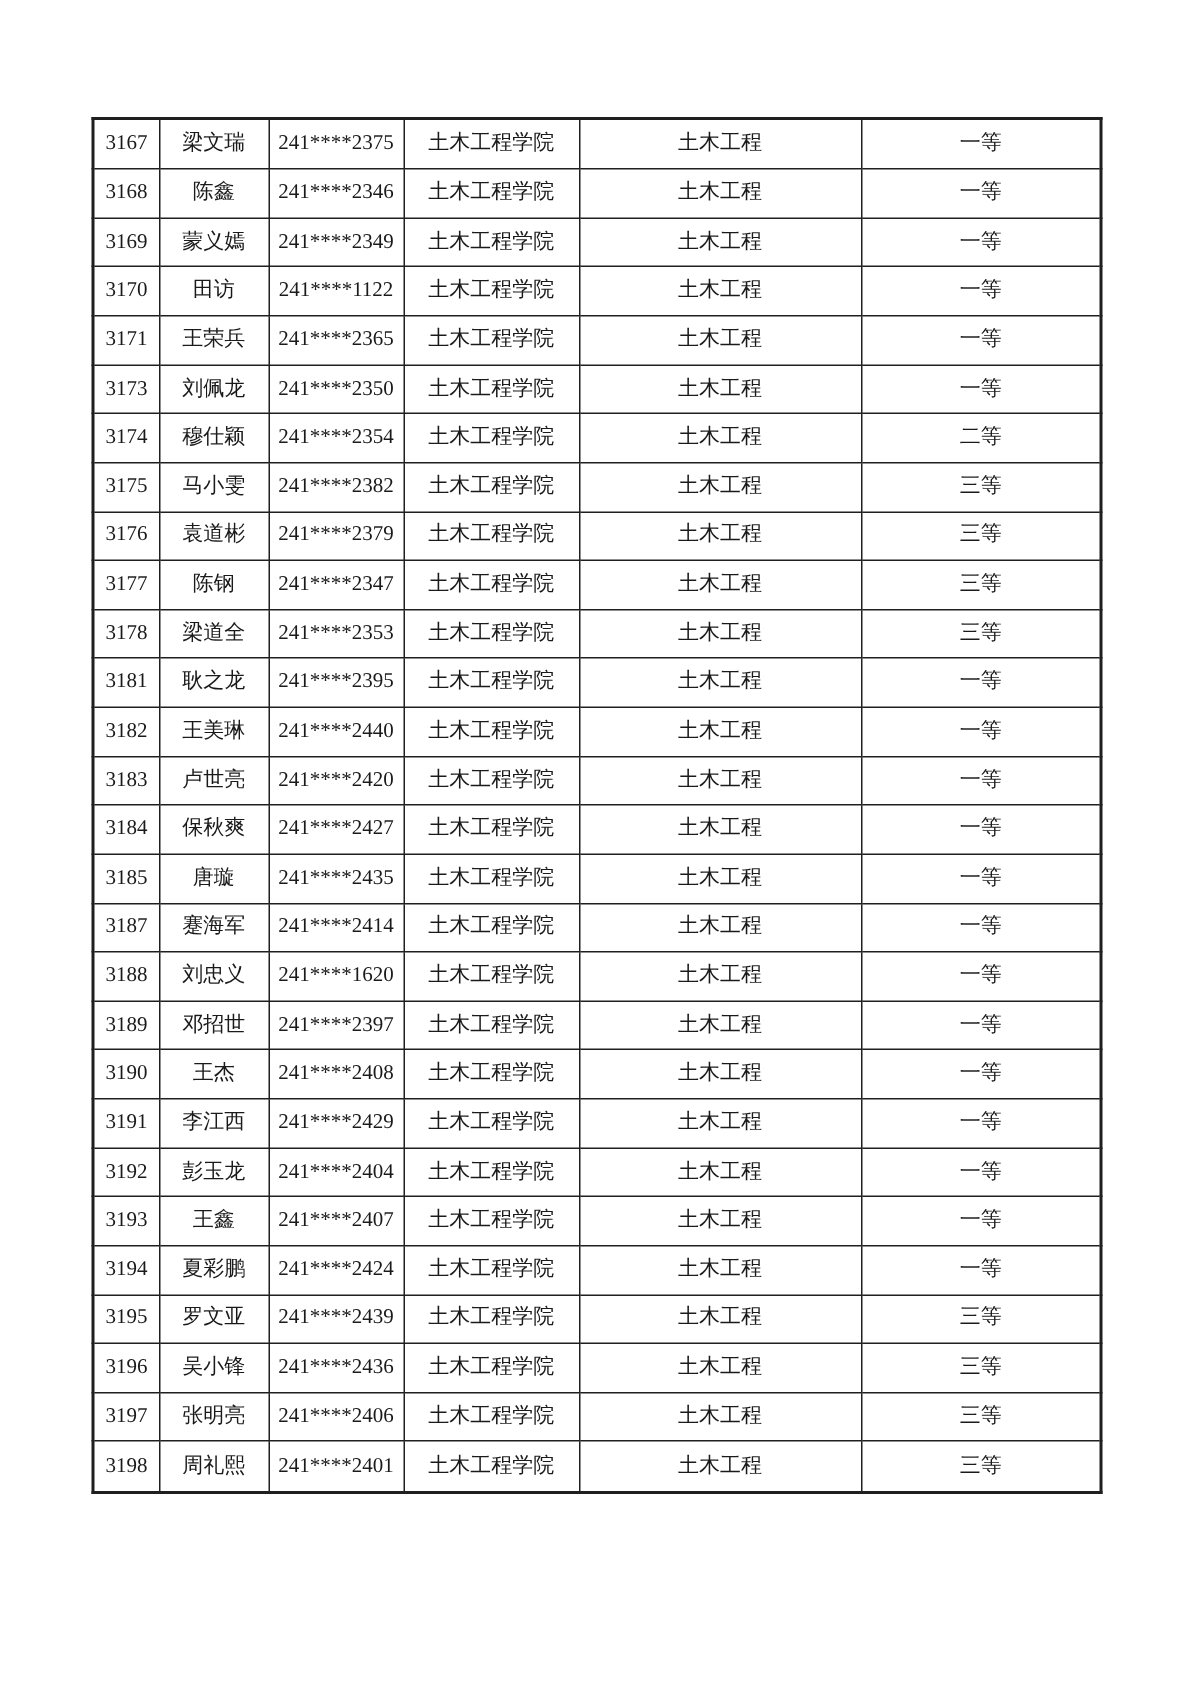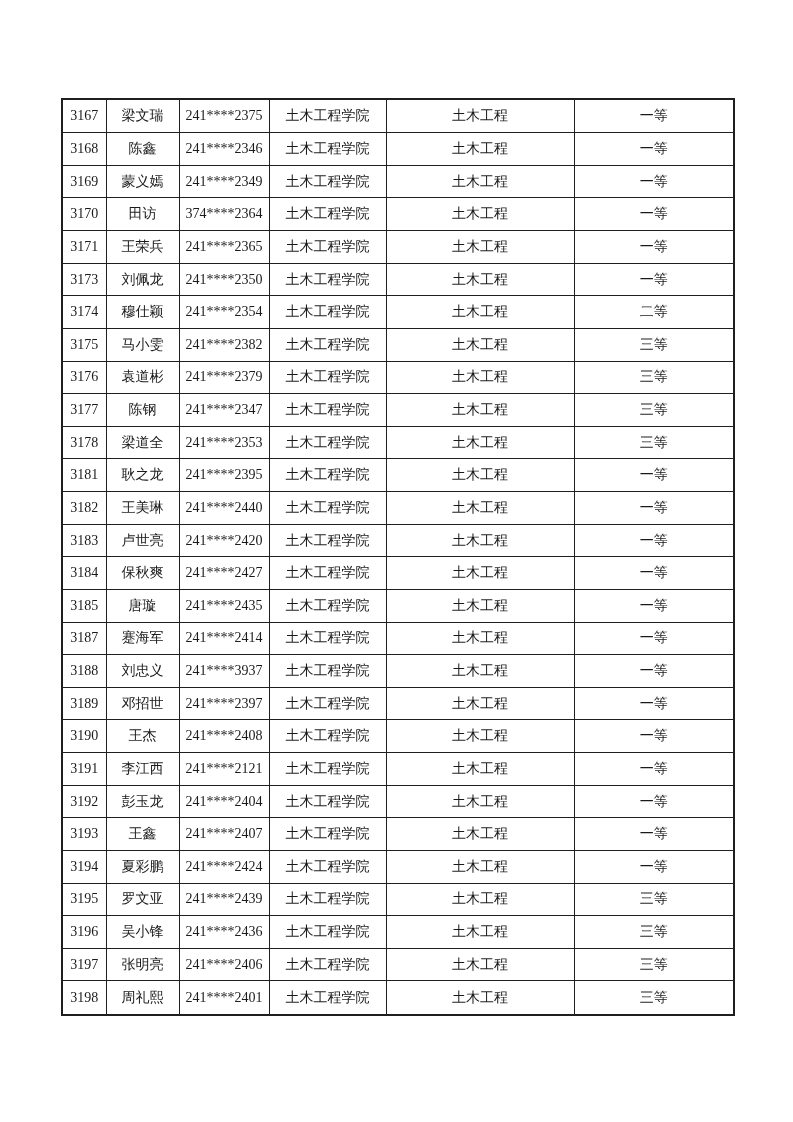--- a/index.html
+++ b/index.html
@@ -9,21 +9,21 @@
     position: relative;
     width: 793px;
     height: 1122px;
     background: var(--page-bg);
     overflow: hidden;
     font-family: "Liberation Serif", "DejaVu Serif", serif;
   }
   table.roster {
     position: absolute;
     left: 61px;
-    top: 98px;
+    top: 78px;
     width: 672px;
     height: 918px;
     border-collapse: collapse;
     table-layout: fixed;
     border: 2px solid var(--border-color);
   }
   table.roster td {
     border: 1px solid var(--border-color);
     text-align: center;
     vertical-align: middle;
@@ -73,21 +73,21 @@
           <td class="col-index">3169</td>
           <td class="col-name">蒙义嫣</td>
           <td class="col-id_masked">241****2349</td>
           <td class="col-college">土木工程学院</td>
           <td class="col-major">土木工程</td>
           <td class="col-award">一等</td>
         </tr>
         <tr>
           <td class="col-index">3170</td>
           <td class="col-name">田访</td>
-          <td class="col-id_masked">374****2364</td>
+          <td class="col-id_masked">241****1122</td>
           <td class="col-college">土木工程学院</td>
           <td class="col-major">土木工程</td>
           <td class="col-award">一等</td>
         </tr>
         <tr>
           <td class="col-index">3171</td>
           <td class="col-name">王荣兵</td>
           <td class="col-id_masked">241****2365</td>
           <td class="col-college">土木工程学院</td>
           <td class="col-major">土木工程</td>
@@ -185,21 +185,21 @@
           <td class="col-index">3187</td>
           <td class="col-name">蹇海军</td>
           <td class="col-id_masked">241****2414</td>
           <td class="col-college">土木工程学院</td>
           <td class="col-major">土木工程</td>
           <td class="col-award">一等</td>
         </tr>
         <tr>
           <td class="col-index">3188</td>
           <td class="col-name">刘忠义</td>
-          <td class="col-id_masked">241****3937</td>
+          <td class="col-id_masked">241****1620</td>
           <td class="col-college">土木工程学院</td>
           <td class="col-major">土木工程</td>
           <td class="col-award">一等</td>
         </tr>
         <tr>
           <td class="col-index">3189</td>
           <td class="col-name">邓招世</td>
           <td class="col-id_masked">241****2397</td>
           <td class="col-college">土木工程学院</td>
           <td class="col-major">土木工程</td>
@@ -209,21 +209,21 @@
           <td class="col-index">3190</td>
           <td class="col-name">王杰</td>
           <td class="col-id_masked">241****2408</td>
           <td class="col-college">土木工程学院</td>
           <td class="col-major">土木工程</td>
           <td class="col-award">一等</td>
         </tr>
         <tr>
           <td class="col-index">3191</td>
           <td class="col-name">李江西</td>
-          <td class="col-id_masked">241****2121</td>
+          <td class="col-id_masked">241****2429</td>
           <td class="col-college">土木工程学院</td>
           <td class="col-major">土木工程</td>
           <td class="col-award">一等</td>
         </tr>
         <tr>
           <td class="col-index">3192</td>
           <td class="col-name">彭玉龙</td>
           <td class="col-id_masked">241****2404</td>
           <td class="col-college">土木工程学院</td>
           <td class="col-major">土木工程</td>

